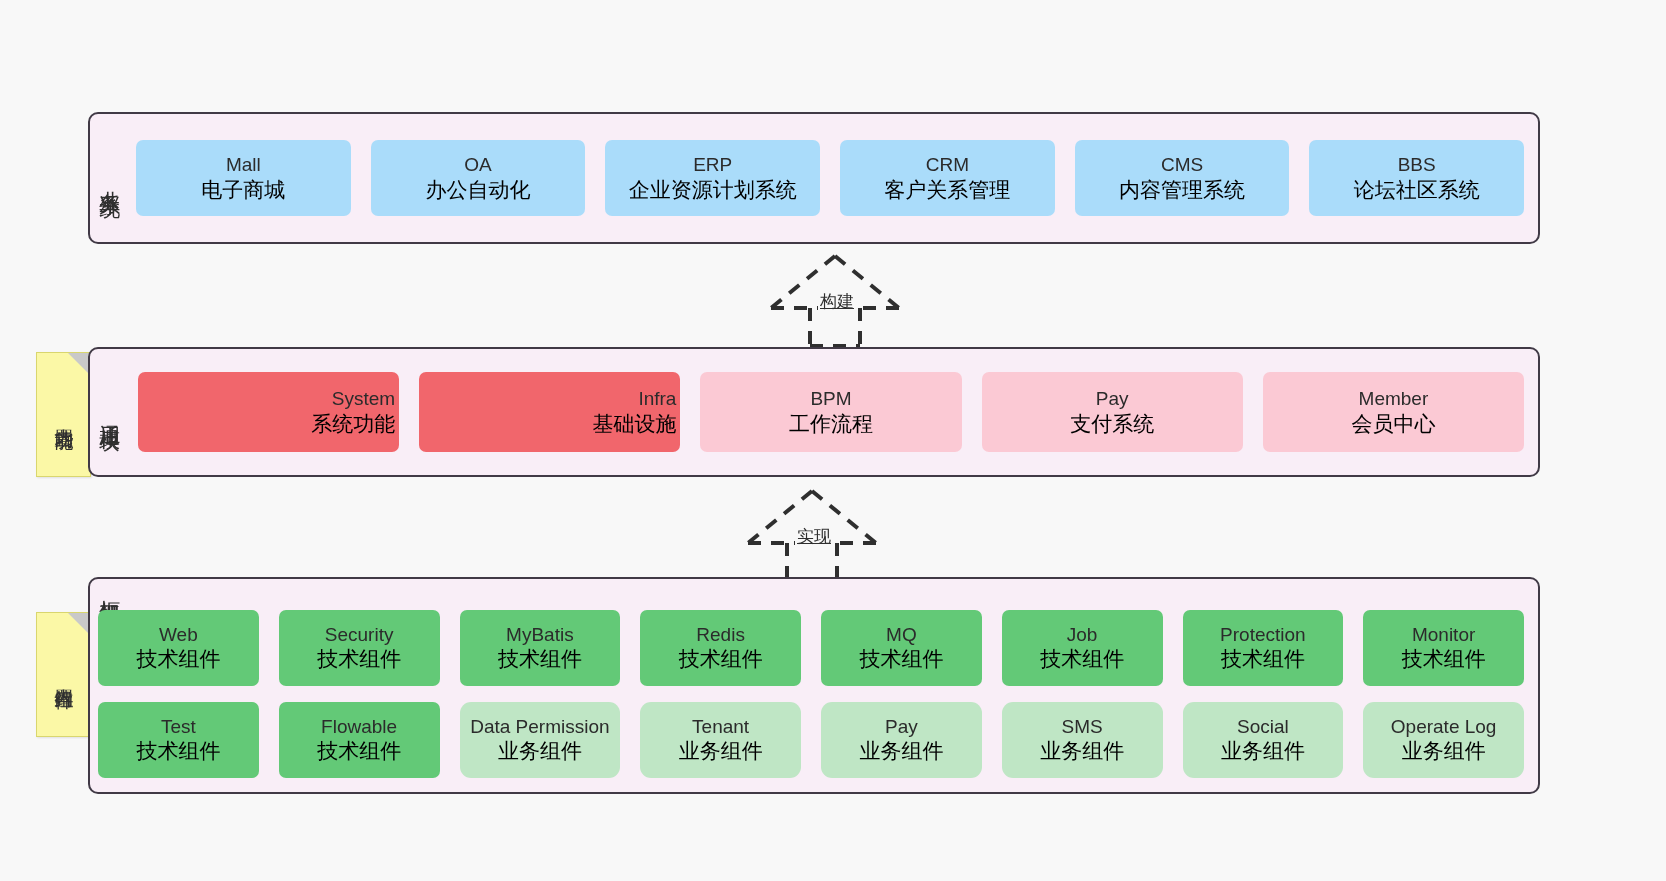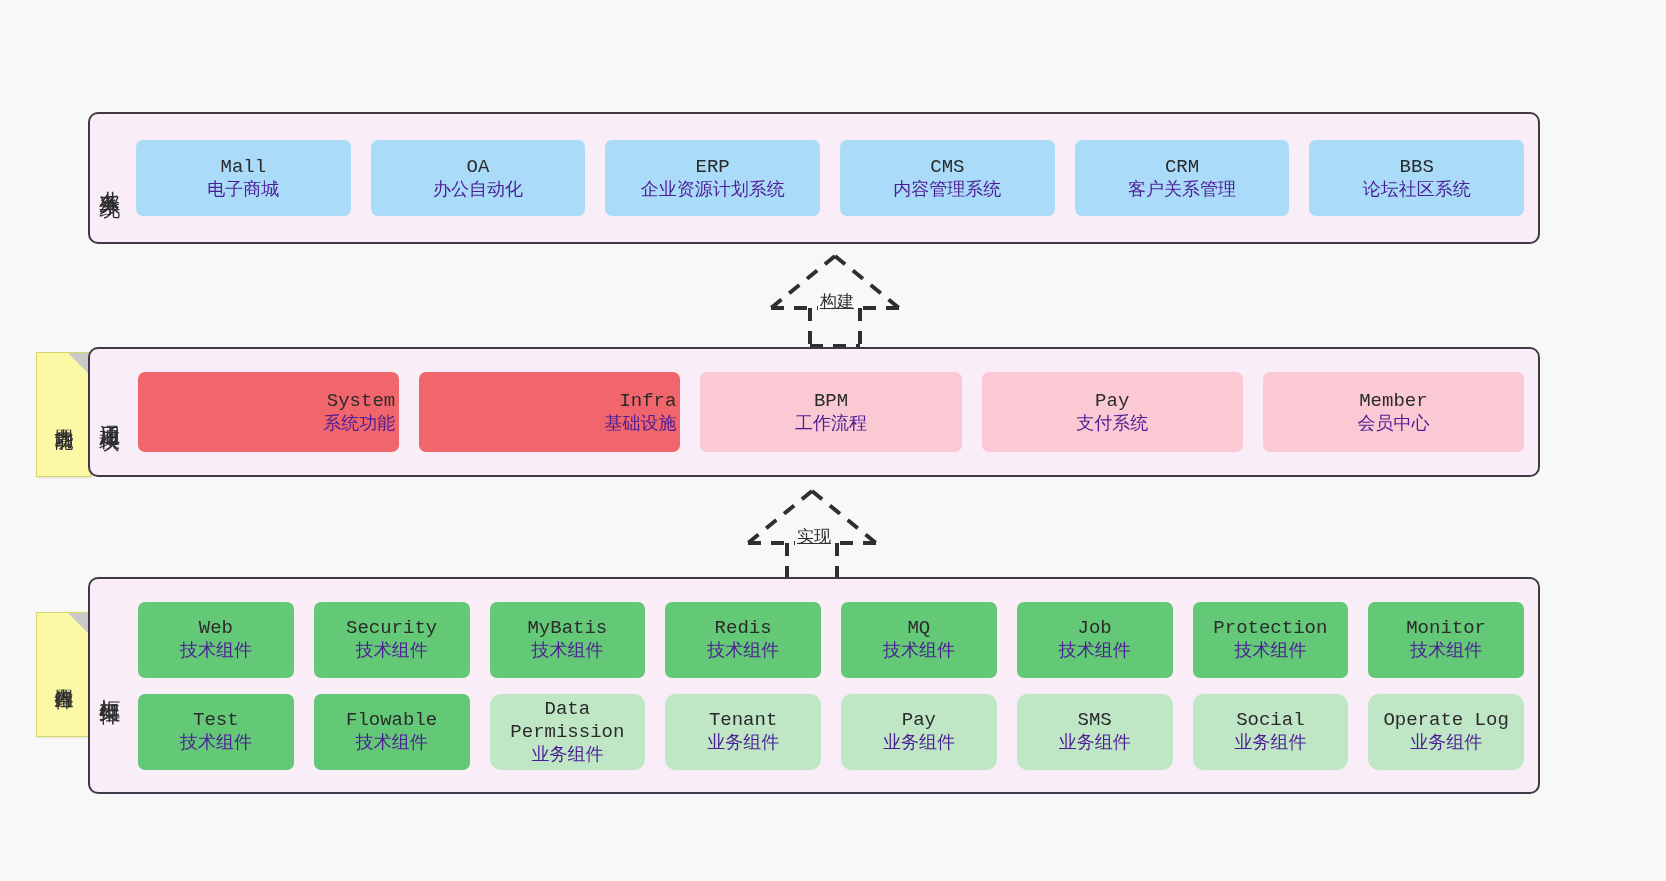--- a/index.html
+++ b/index.html
@@ -56,39 +56,39 @@
     border-radius:7px;
     display:flex;
     flex-direction:column;
     align-items:center;
     justify-content:center;
     text-align:center;
     line-height:1.2;
     box-sizing:border-box;
     padding:6px 4px;
   }
-  .cell .t1{font-size:19px;color:#2b2b2b;font-family:Liberation Mono, monospace;}
-  .cell .t2{font-size:18px;color:#4c1d95;}
+  .cell .t1{font-size:19px;color:#2b2b2b;}
+  .cell .t2{font-size:21px;color:#000000;}
 
   
   .c-blue{background:#aadcfa;}
   .c-red{background:#f1666c;align-items:flex-end;}
   .c-pink{background:#fbc9d4;}
   .c-green{background:#63c977;}
   .c-greenlite{background:#bfe6c5;border-radius:11px;}
 
   
   #layer-business{left:88px;  top:112px; width:1452px; height:132px;}
   #layer-business .layer-body{padding-left:6px;}
   #layer-business .row{height:76px;}
 
   #layer-modules{left:88px;   top:347px; width:1452px; height:130px;}
   #layer-modules .row{height:80px;}
 
-  #layer-framework{left:88px; top:577px; width:1452px; height:217px;}
+  #layer-framework{left:88px; top:577px; width:1452px; height:217px;flex-direction:column;}
   #layer-framework .layer-body{gap:16px;}
   #layer-framework .row{height:76px;}
 
   
   .note{
     position:absolute;
     width:55px;
     background:#fbf8a6;
     border:1px solid #d9d66e;
     box-sizing:border-box;
@@ -146,26 +146,26 @@
           </div>
           <div class="cell c-blue">
             <div class="t1">OA</div>
             <div class="t2">办公自动化</div>
           </div>
           <div class="cell c-blue">
             <div class="t1">ERP</div>
             <div class="t2">企业资源计划系统</div>
           </div>
           <div class="cell c-blue">
+            <div class="t1">CRM</div>
+            <div class="t2">客户关系管理</div>
+          </div>
+          <div class="cell c-blue">
             <div class="t1">CMS</div>
             <div class="t2">内容管理系统</div>
-          </div>
-          <div class="cell c-blue">
-            <div class="t1">CRM</div>
-            <div class="t2">客户关系管理</div>
           </div>
           <div class="cell c-blue">
             <div class="t1">BBS</div>
             <div class="t2">论坛社区系统</div>
           </div>
         </div>
     </div>
   </div>
 
   <div class="conn" id="conn-build">

